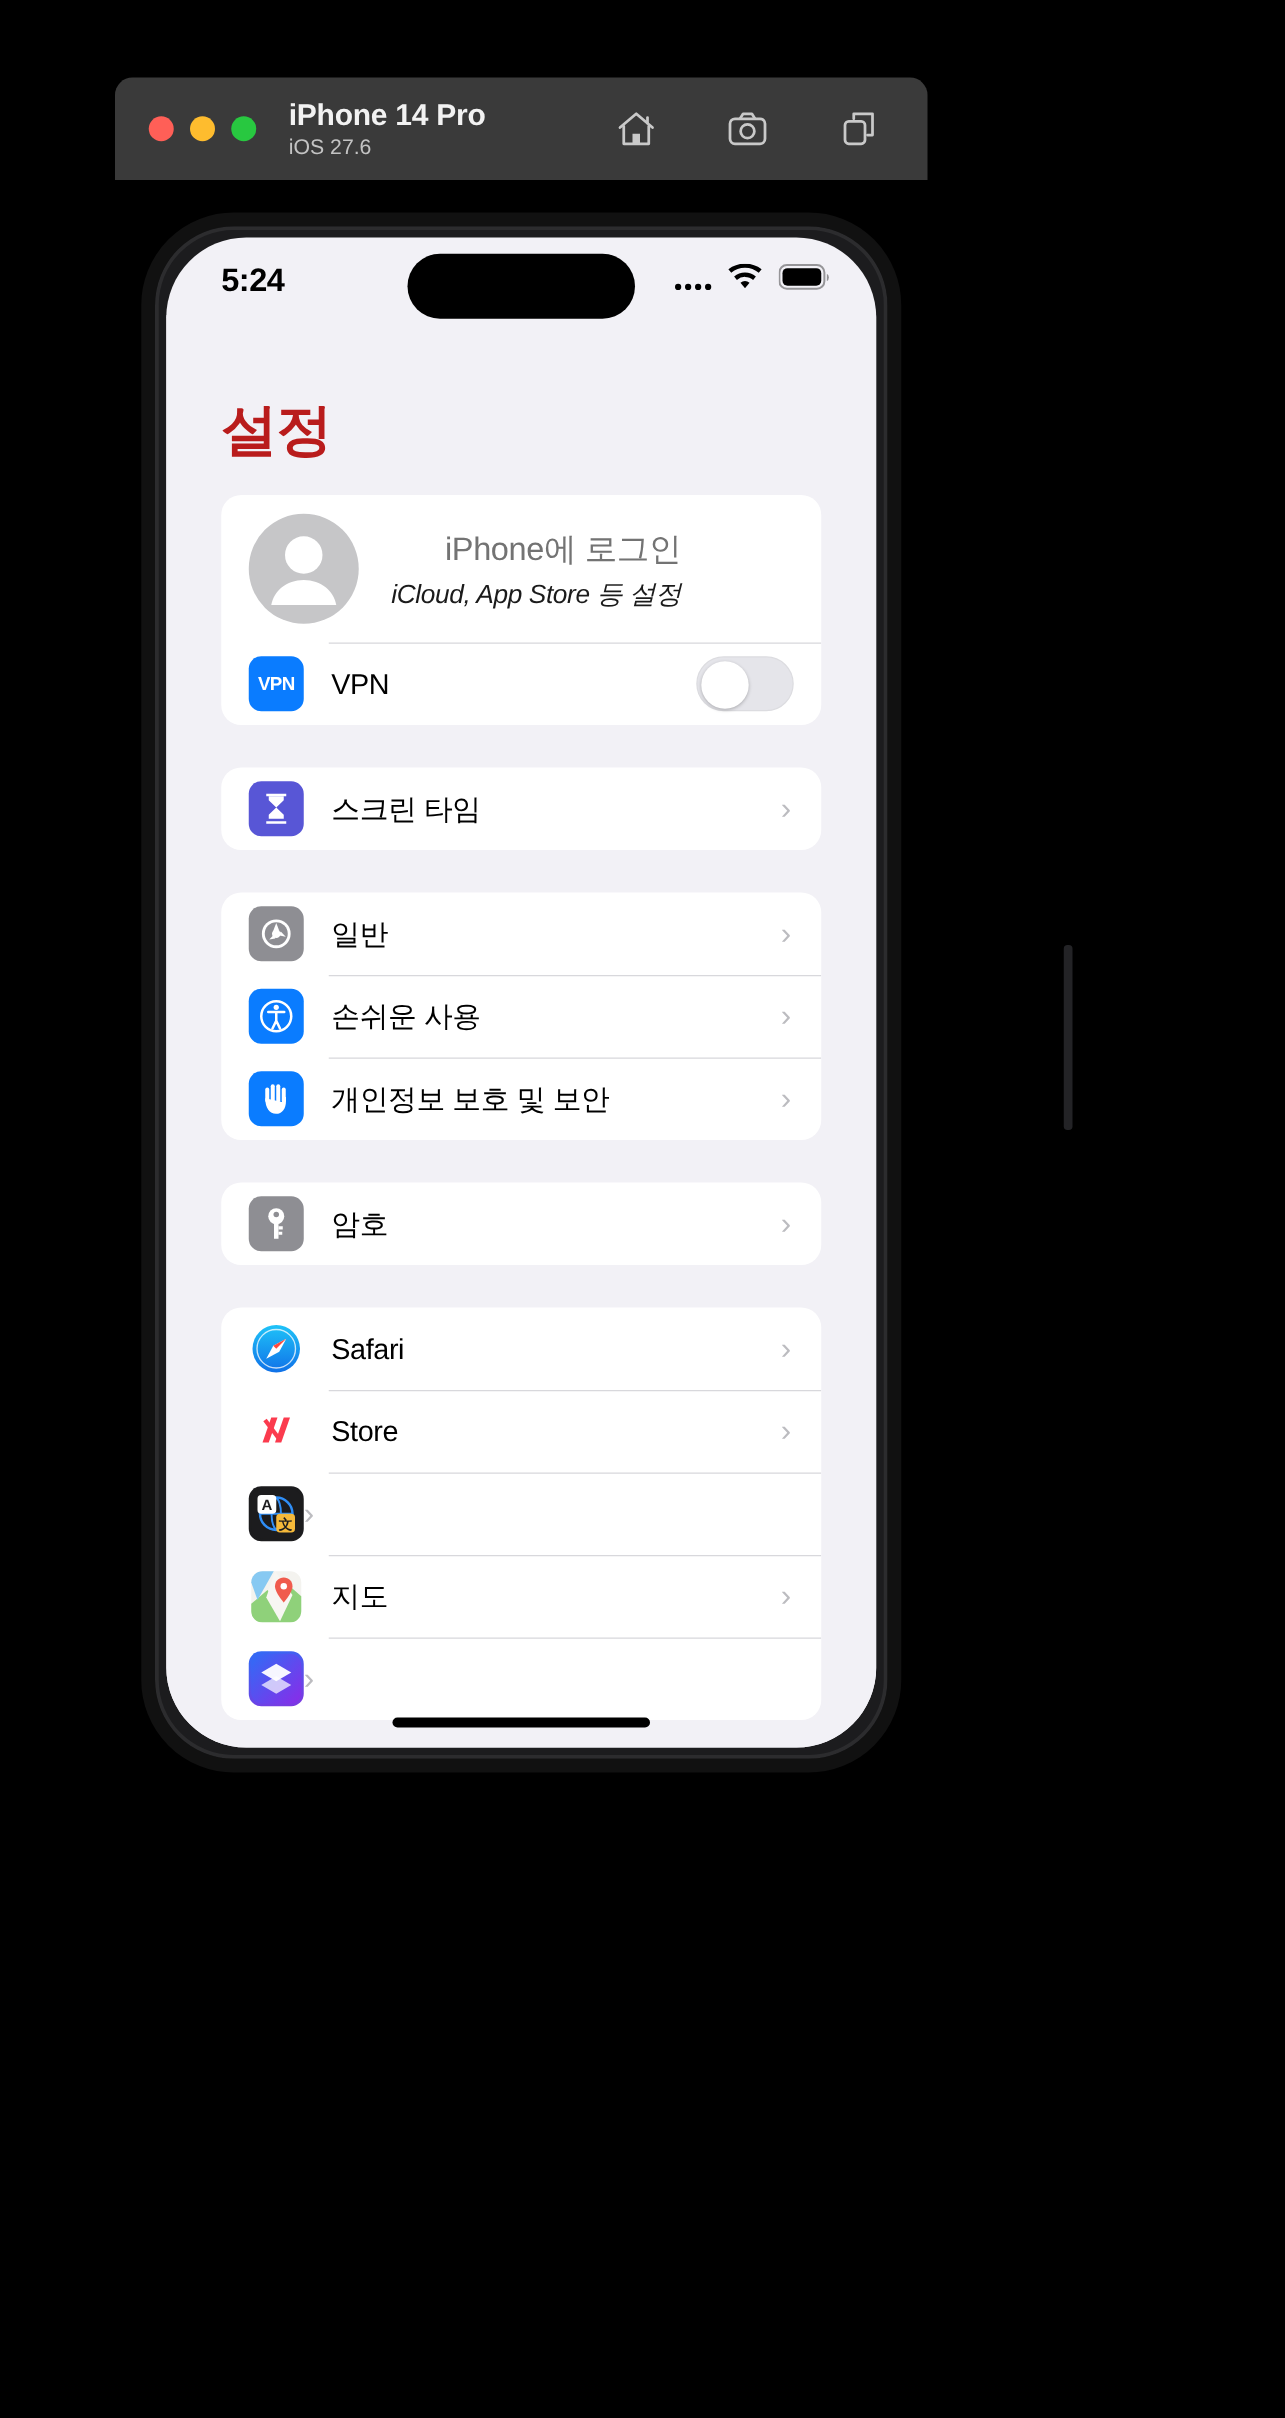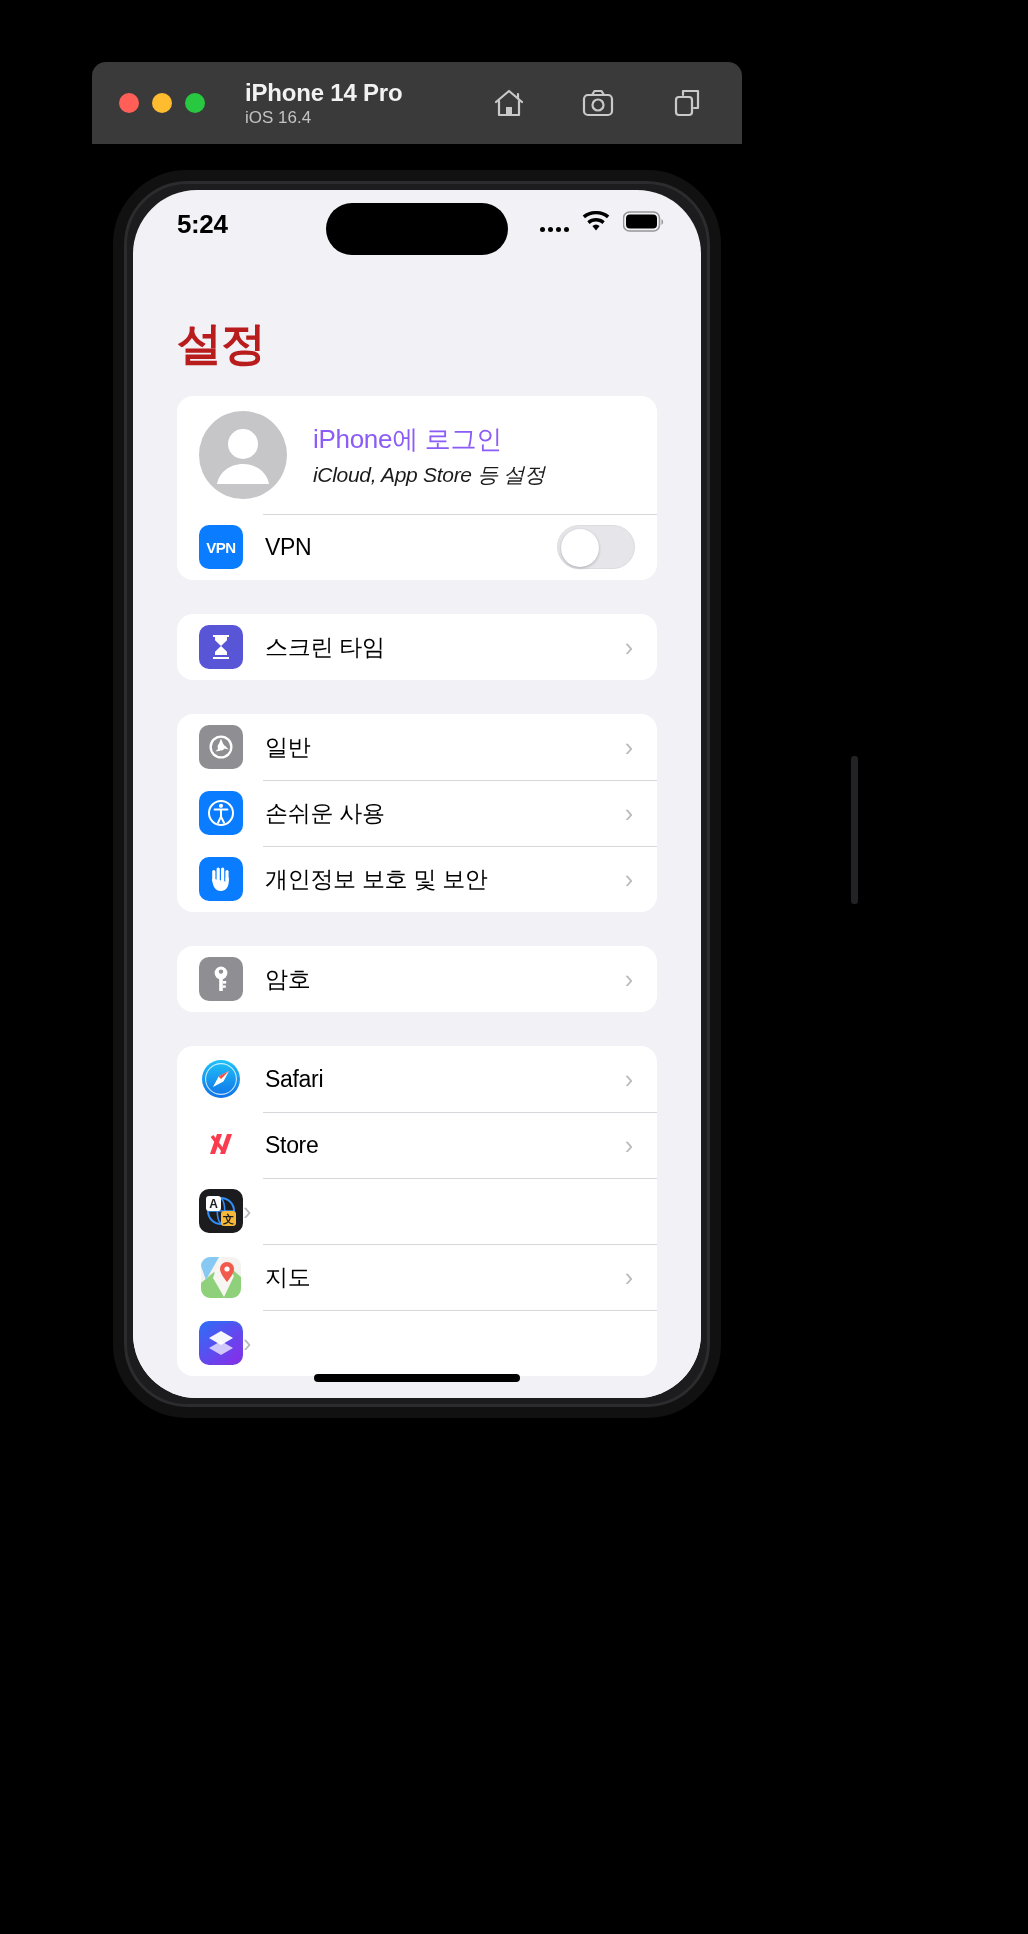--- a/index.html
+++ b/index.html
@@ -18,21 +18,21 @@
     background: #3a3a3a;
     border-radius: 14px 14px 0 0;
     display: flex; align-items: center;
   }
   .traffic { display: flex; gap: 13px; margin-left: 27px; }
   .light { width: 20px; height: 20px; border-radius: 50%; }
   .l-red { background: #ff5f57; }
   .l-yellow { background: #febc2e; }
   .l-green { background: #28c840; }
 
-  .sim-title-block { margin-left: 40px; line-height: 1.15; }
+  .sim-title-block { margin-left: 26px; line-height: 1.15; }
   .sim-title {
     color: #f2f2f2; font-size: 24px; font-weight: bold; letter-spacing: -0.2px;
   }
   .sim-subtitle { color: #c3c3c3; font-size: 17px; margin-top: 1px; }
 
   .sim-tools {
     margin-left: auto; margin-right: 38px;
     display: flex; align-items: center; gap: 55px;
   }
   .tool-btn { width: 34px; height: 34px; display: flex; align-items: center; justify-content: center; }
@@ -113,21 +113,21 @@
 
   
   .acct-row { min-height: 118px; padding: 0 18px 0 22px; }
   .avatar {
     width: 88px; height: 88px; border-radius: 50%;
     background: #c6c6c8; flex: 0 0 88px;
     display: flex; align-items: flex-end; justify-content: center;
     overflow: hidden;
   }
   .acct-text { margin-left: 26px; }
-  .acct-title { font-size: 26px; color: #8b5cf6; letter-spacing: -0.3px; }
+  .acct-title { font-size: 26px; color: #737373; letter-spacing: -0.3px; text-align: right; }
   .acct-sub { font-size: 21px; color: #1b1b1b; margin-top: 4px; letter-spacing: -0.3px; font-style: italic; }
 
   
   .toggle {
     width: 78px; height: 44px; border-radius: 22px;
     background: #e5e5ea; border: 1px solid #dcdce0;
     position: relative; margin-right: 4px; flex: 0 0 78px;
   }
   .toggle .knob {
     position: absolute; top: 3px; left: 3px;
@@ -160,21 +160,21 @@
 <div class="stage">
 
   <div class="sim-titlebar">
     <div class="traffic">
       <span class="light l-red"></span>
       <span class="light l-yellow"></span>
       <span class="light l-green"></span>
     </div>
     <div class="sim-title-block">
       <div class="sim-title">iPhone 14 Pro</div>
-      <div class="sim-subtitle">iOS 16.4</div>
+      <div class="sim-subtitle">iOS 27.6</div>
     </div>
     <div class="sim-tools">
       <div class="tool-btn">
         <svg width="32" height="30" viewBox="0 0 32 30" fill="none" stroke="#c9c9c9" stroke-width="2.2" stroke-linejoin="round" stroke-linecap="round">
           <path d="M3 14 L16 3 L29 14"></path>
             <path d="M6 13 V27 H26 V13"></path>
             <path d="M25 6 V10.5"></path>
           <rect x="13" y="19" width="6" height="8" fill="#c9c9c9" stroke="none"></rect>
         </svg>
       </div>

